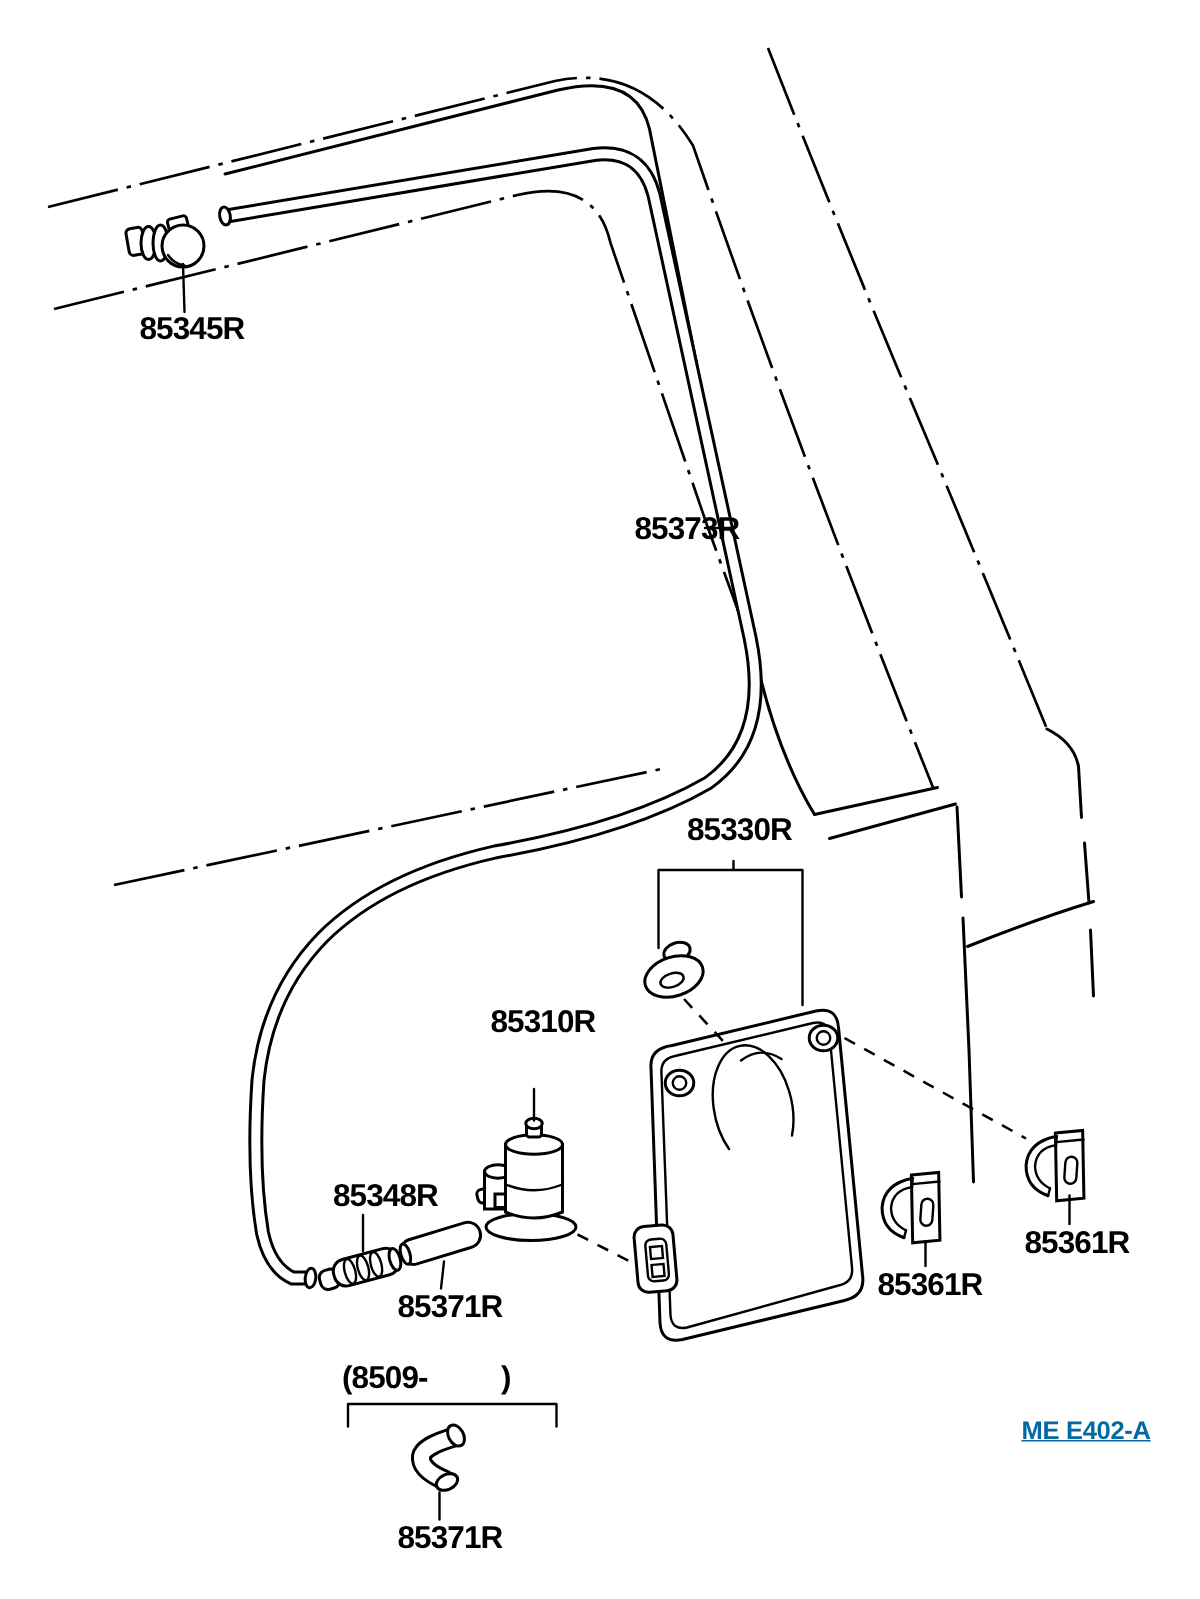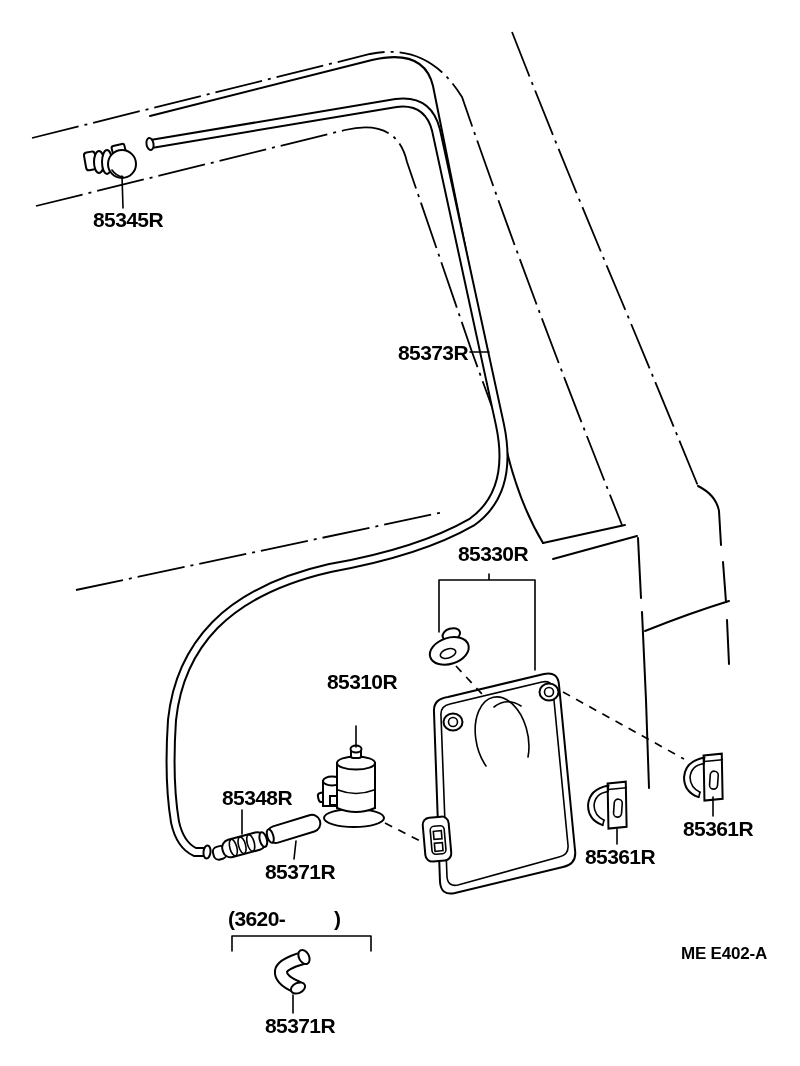--- a/index.html
+++ b/index.html
@@ -2,21 +2,21 @@
 <html><head>
 <meta charset="utf-8">
 <style>
   html,body{margin:0;padding:0;background:#fff;}
   #stage{position:relative;width:800px;height:1064px;background:#ffffff;overflow:hidden;
          font-family:"Liberation Sans",sans-serif;}
   #stage svg{position:absolute;left:0;top:0;}
   .lbl{position:absolute;font:700 21px/1.05 "Liberation Sans",sans-serif;
        letter-spacing:-0.6px;color:#000;white-space:pre;}
   .code{position:absolute;font:700 17px/1 "Liberation Sans",sans-serif;
-        letter-spacing:-0.2px;color:#000000;white-space:pre;}
+        letter-spacing:-0.2px;color:#0369a1;white-space:pre;text-decoration:underline;}
   .ln{stroke:#000;fill:none;stroke-width:2;stroke-linecap:round;}
   .thin{stroke:#000;fill:none;stroke-width:1.6;stroke-linecap:round;}
   .dd{stroke:#000;fill:none;stroke-width:1.8;stroke-dasharray:48 6 3 6;stroke-linecap:butt;}
   .dsh{stroke:#000;fill:none;stroke-width:1.7;stroke-dasharray:8 7;stroke-linecap:butt;}
   .wfill{fill:#fff;stroke:#000;stroke-width:2;}
   .tube-o{stroke:#000;stroke-width:10;fill:none;stroke-linecap:round;}
   .tube-i{stroke:#fff;stroke-width:6;fill:none;stroke-linecap:round;}
   .tube2-o{stroke:#000;stroke-width:14;fill:none;stroke-linecap:round;}
   .tube2-i{stroke:#fff;stroke-width:10;fill:none;stroke-linecap:round;}
 </style>
@@ -146,24 +146,24 @@
       <path class="thin" d="M 293,1013 L 293,995"></path>
     </g>
     <g>
       <path class="dsh" d="M 456,666 L 482,694"></path>
       <path class="dsh" d="M 385,823 L 424,843"></path>
       <path class="dsh" d="M 563,692 L 684,759"></path>
     </g>
   </svg>
 
   <div class="lbl" style="left:93px;top:209px">85345R</div>
-  <div class="lbl" style="left:398px;top:342px">85373R</div>
+  <div class="lbl" style="left:423px;top:342px">85373R</div>
   <div class="lbl" style="left:458px;top:543px">85330R</div>
   <div class="lbl" style="left:327px;top:671px">85310R</div>
   <div class="lbl" style="left:222px;top:787px">85348R</div>
   <div class="lbl" style="left:265px;top:861px">85371R</div>
   <div class="lbl" style="left:585px;top:846px">85361R</div>
   <div class="lbl" style="left:683px;top:818px">85361R</div>
-  <div class="lbl" style="left:228px;top:908px">(3620-</div>
+  <div class="lbl" style="left:228px;top:908px">(8509-</div>
   <div class="lbl" style="left:334px;top:908px">)</div>
   <div class="lbl" style="left:265px;top:1015px">85371R</div>
   <div class="code" style="left:681px;top:945px">ME E402-A</div>
 </div>
 
 </body></html>

